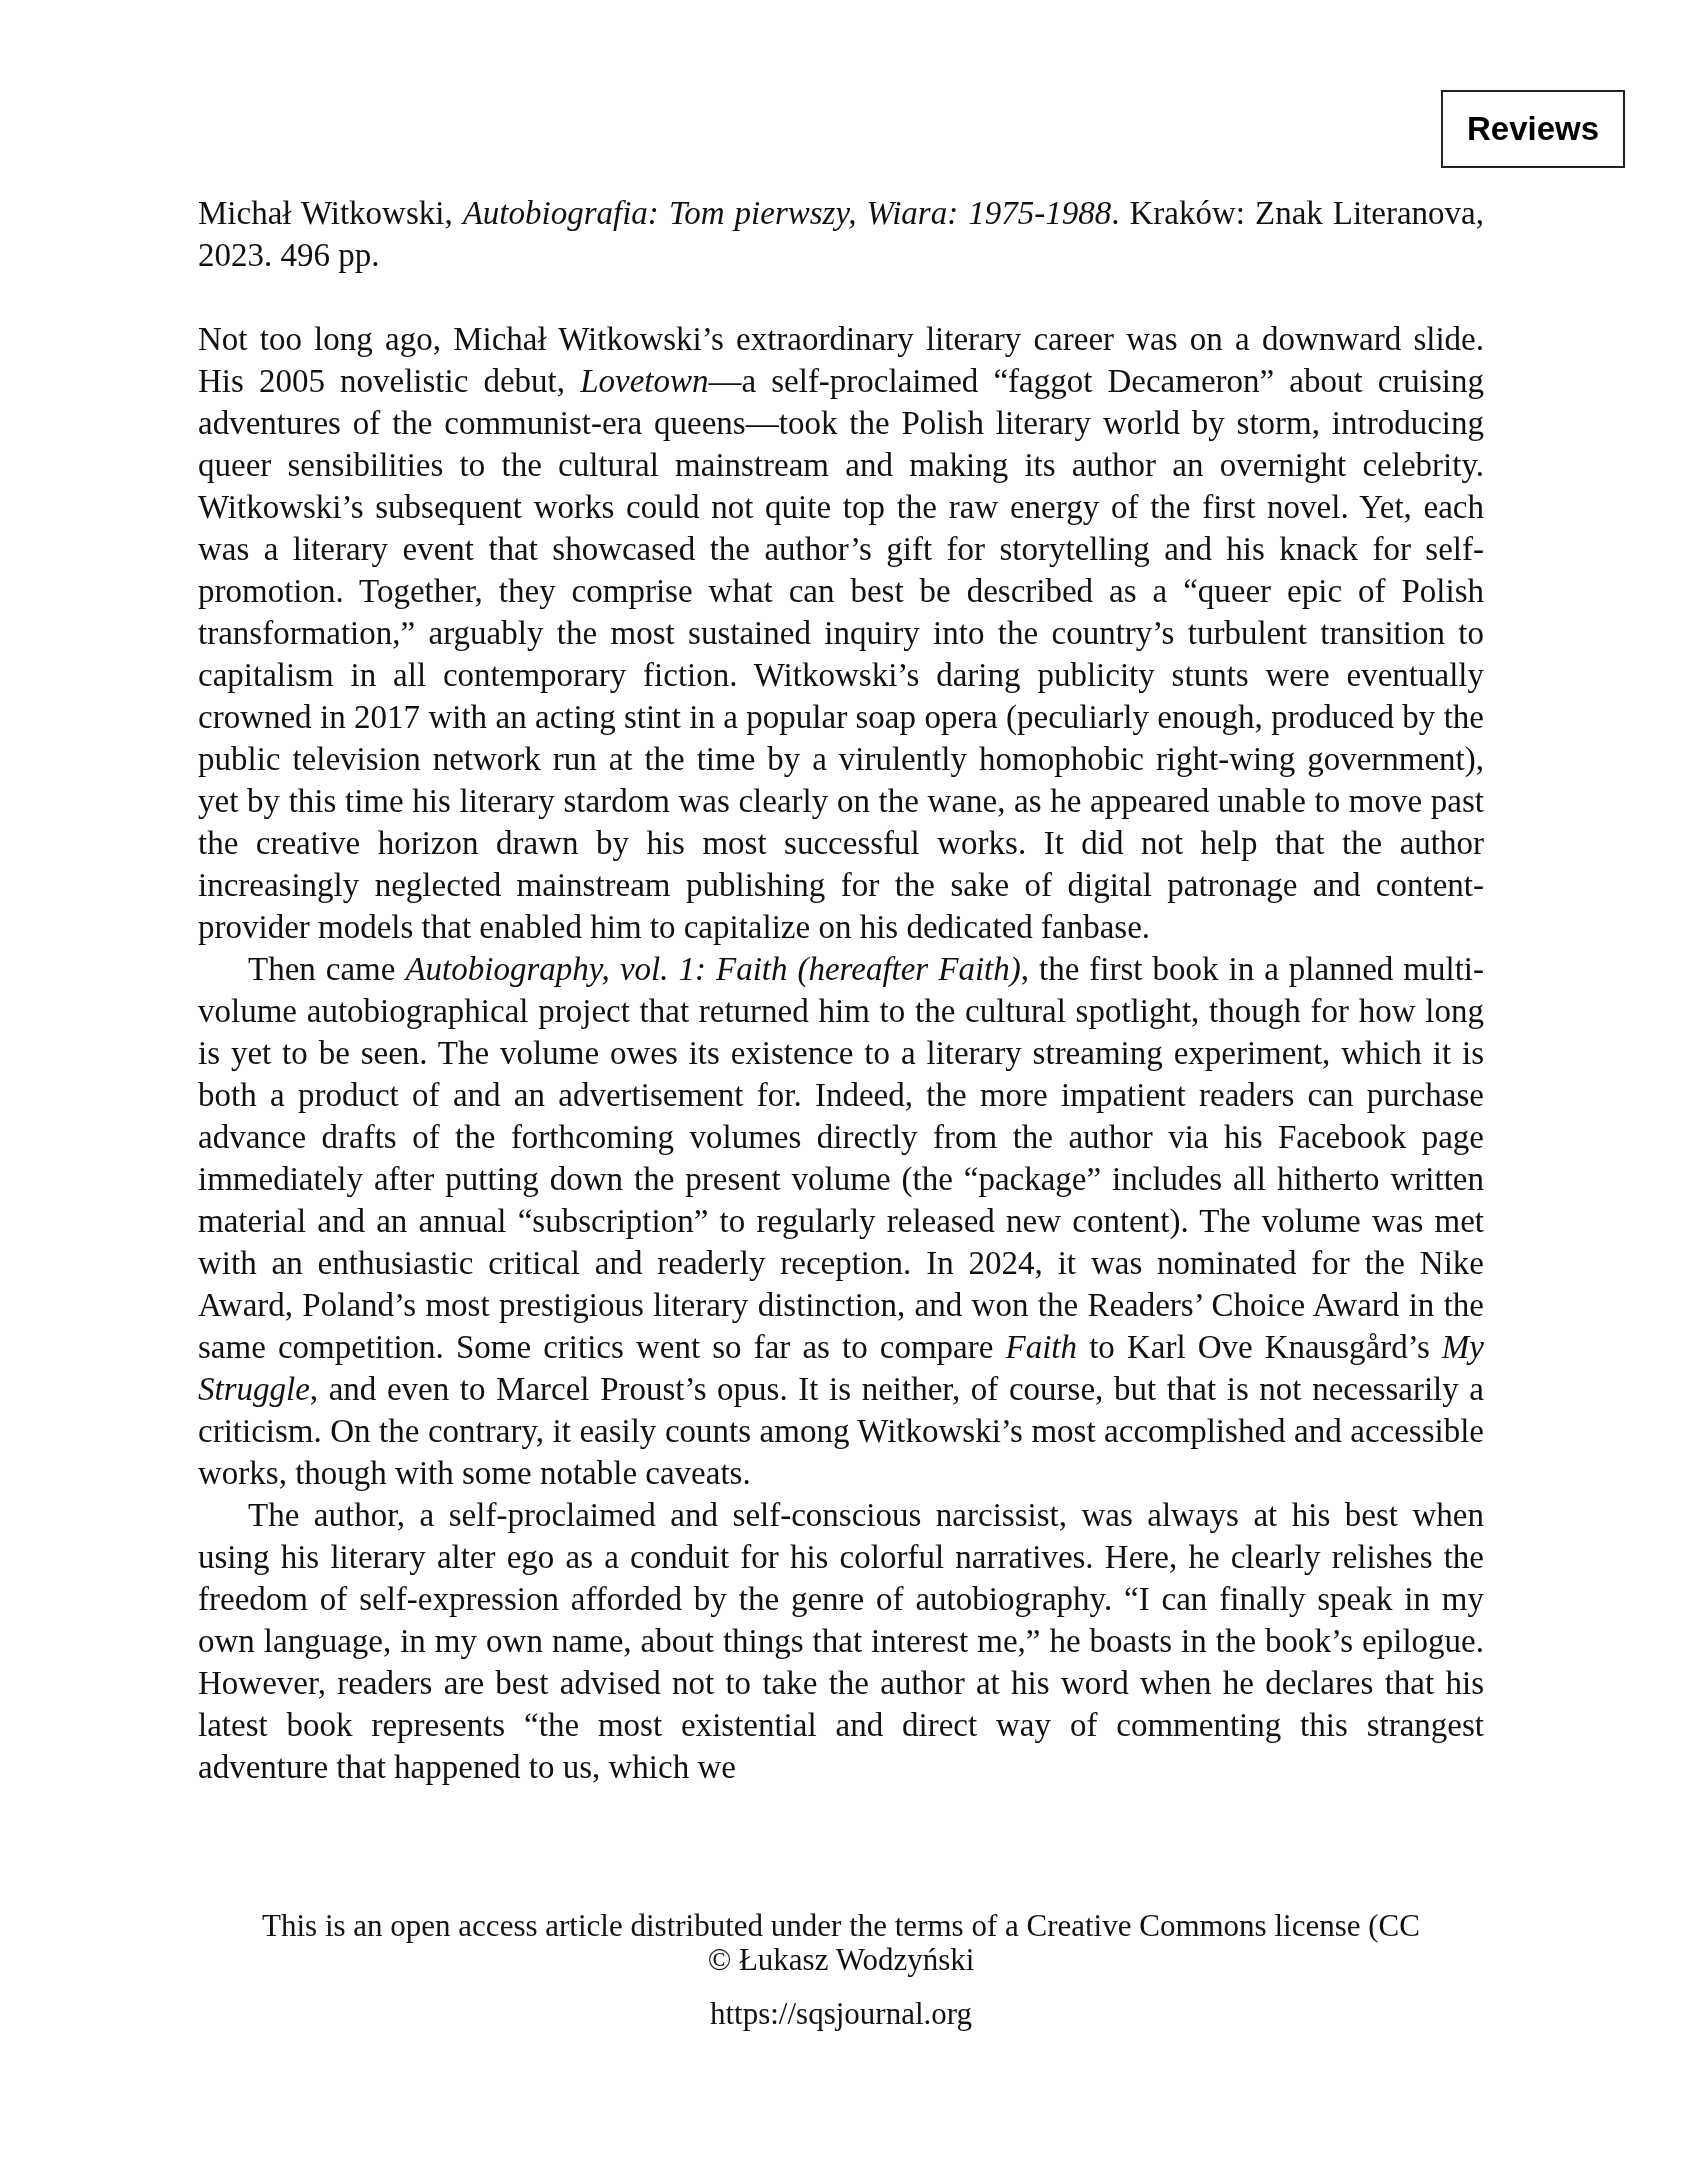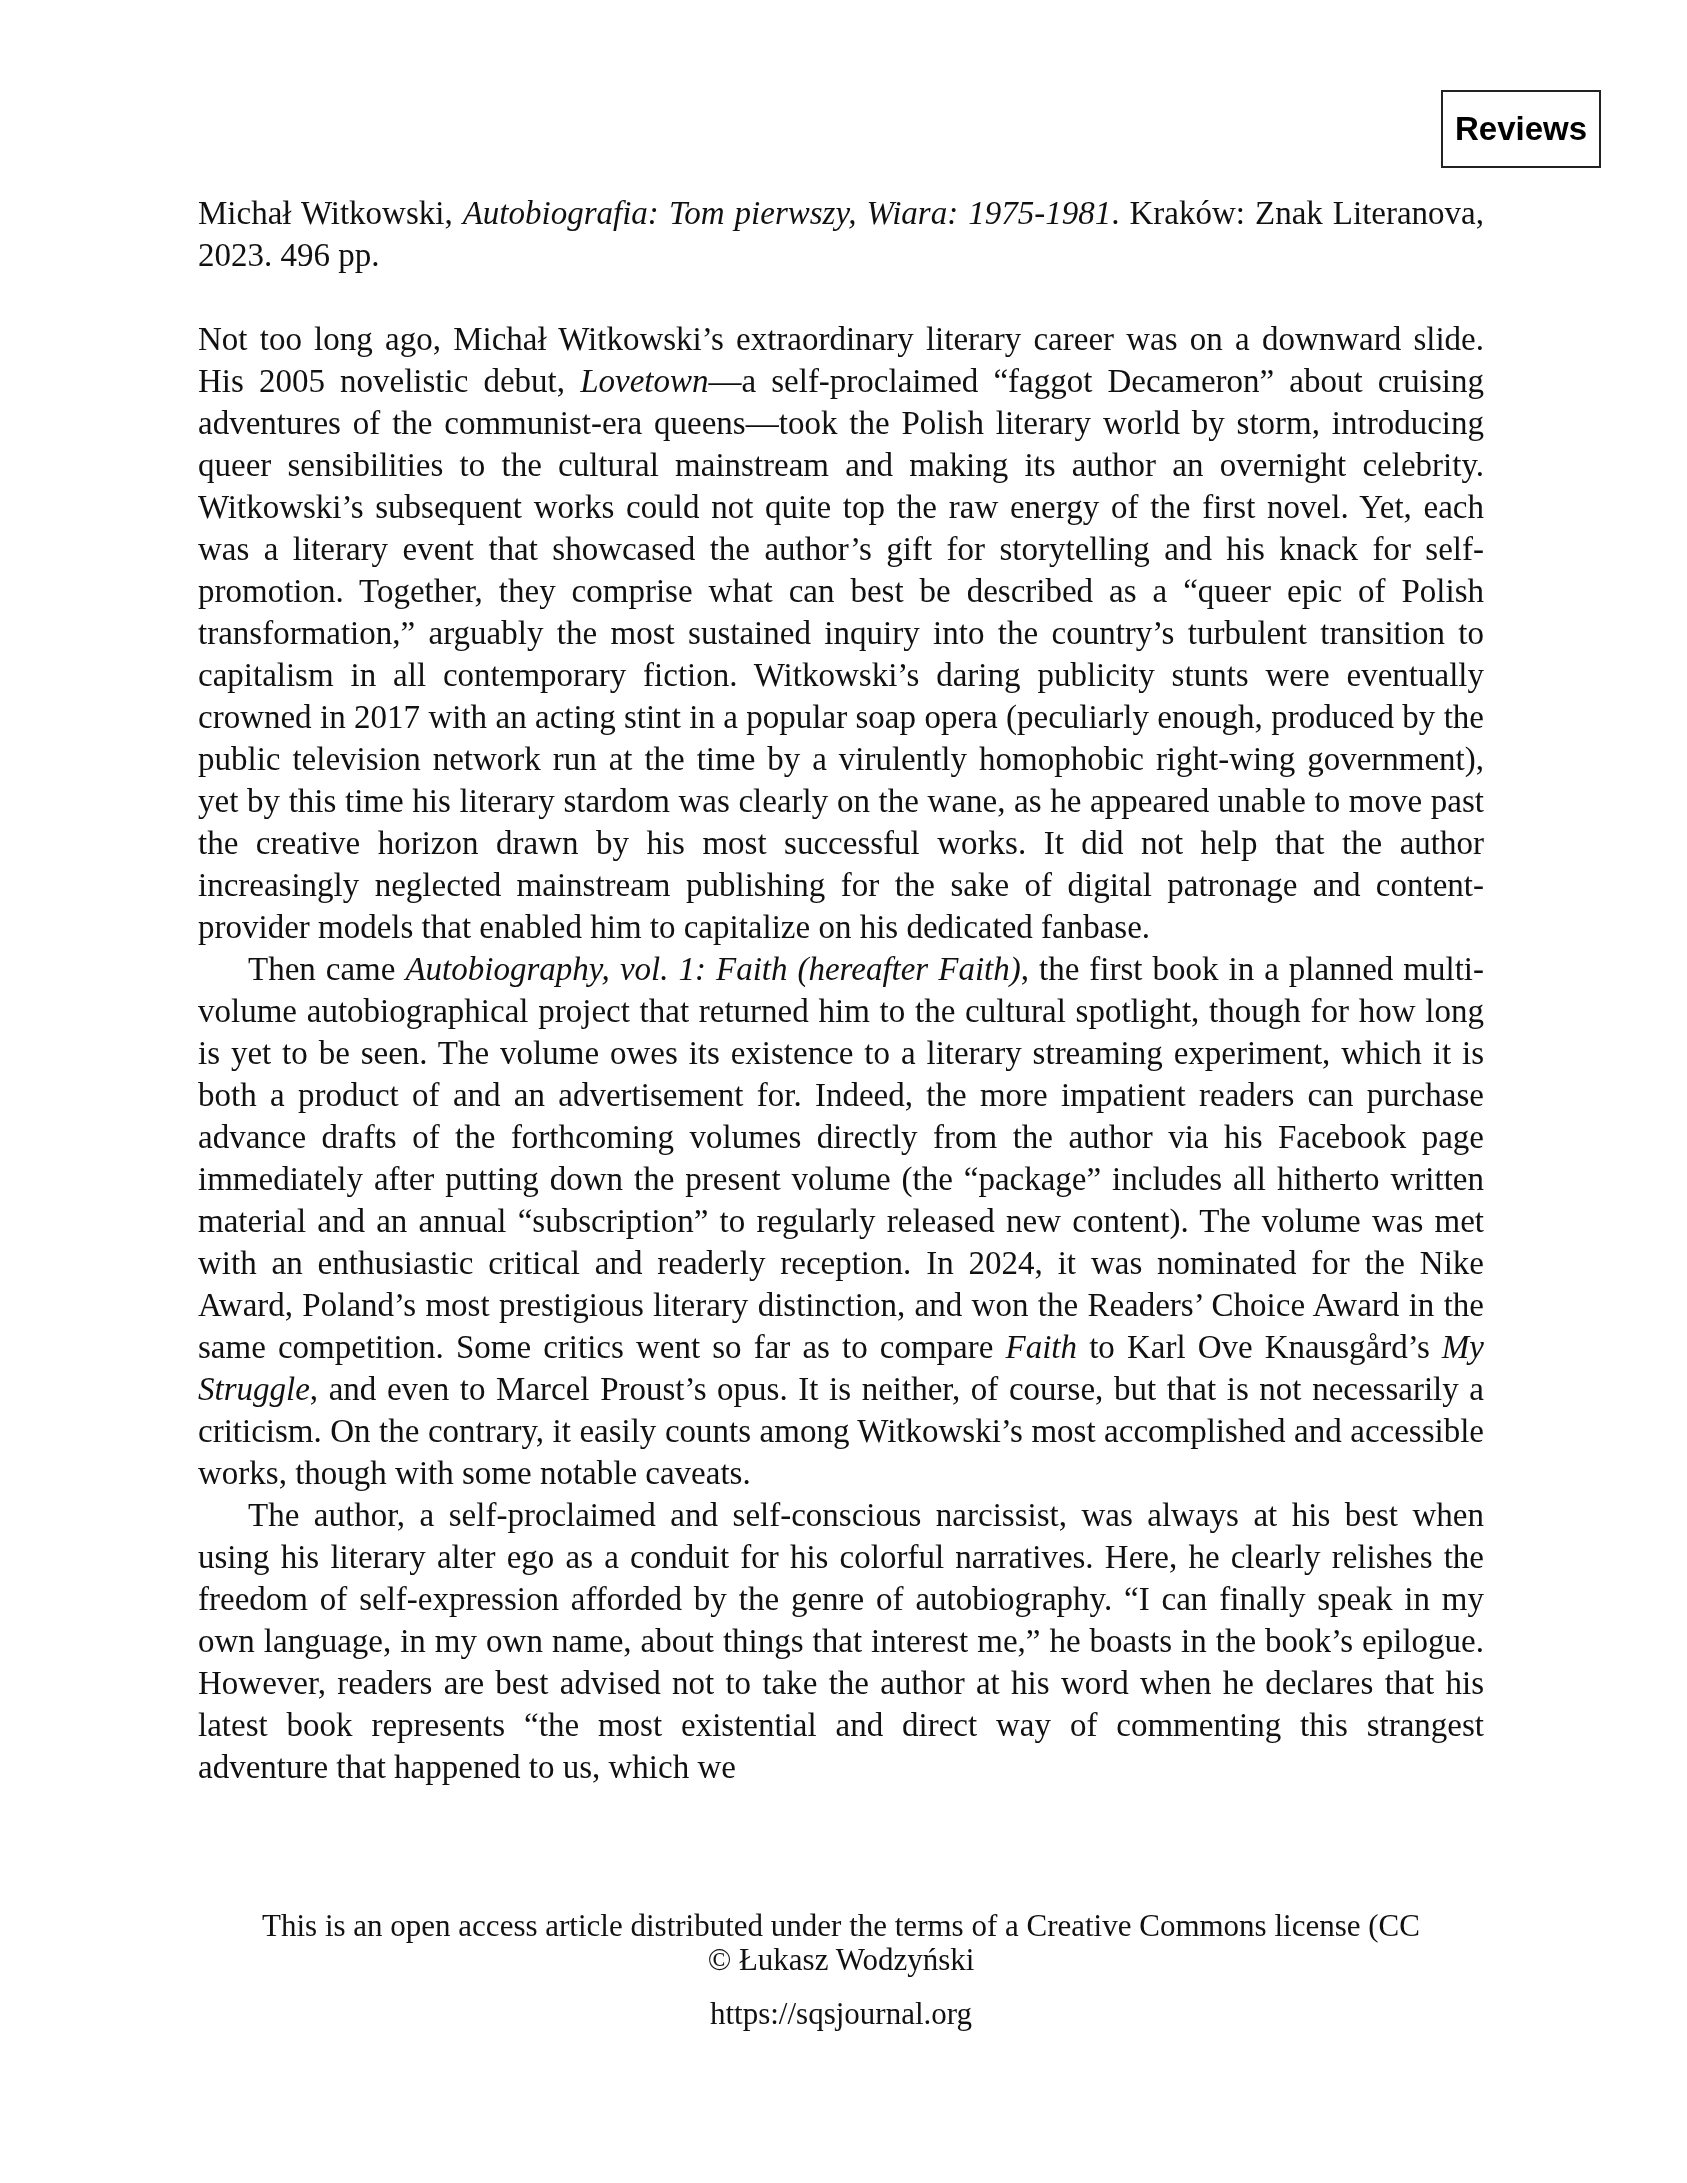--- a/index.html
+++ b/index.html
@@ -8,21 +8,21 @@
     height: 2183px;
     position: relative;
     overflow: hidden;
     color: #111111;
     font-family: "Liberation Serif", "DejaVu Serif", serif;
   }
   .section-badge {
     position: absolute;
     left: 1441px;
     top: 90px;
-    width: 160px;
+    width: 184px;
     height: 78px;
     box-sizing: border-box;
     border: 2px solid #222222;
     display: flex;
     align-items: center;
     justify-content: center;
     font-family: "Liberation Sans", "DejaVu Sans", sans-serif;
     font-weight: bold;
     font-size: 33px;
     color: #000000;
@@ -63,21 +63,21 @@
   }
 </style>
 </head>
 <body>
 
 <div class="section-badge">
   <span>Reviews</span>
 </div>
 
 <div class="content">
-  <p class="citation"><span>Michał Witkowski, </span><em>Autobiografia: Tom pierwszy, Wiara: 1975-1981</em><span>. Kraków: Znak Literanova, 2023. 496 pp.</span></p>
+  <p class="citation"><span>Michał Witkowski, </span><em>Autobiografia: Tom pierwszy, Wiara: 1975-1988</em><span>. Kraków: Znak Literanova, 2023. 496 pp.</span></p>
 
   <p class="para"><span>Not too long ago, Michał Witkowski’s extraordinary literary career was on a downward slide. His 2005 novelistic debut, </span><em>Lovetown</em><span>—a self-proclaimed “faggot Decameron” about cruising adventures of the communist-era queens—took the Polish literary world by storm, introducing queer sensibilities to the cultural mainstream and making its author an overnight celebrity. Witkowski’s subsequent works could not quite top the raw energy of the first novel. Yet, each was a literary event that showcased the author’s gift for storytelling and his knack for self-promotion. Together, they comprise what can best be described as a “queer epic of Polish transformation,” arguably the most sustained inquiry into the country’s turbulent transition to capitalism in all contemporary fiction. Witkowski’s daring publicity stunts were eventually crowned in 2017 with an acting stint in a popular soap opera (peculiarly enough, produced by the public television network run at the time by a virulently homophobic right-wing government), yet by this time his literary stardom was clearly on the wane, as he appeared unable to move past the creative horizon drawn by his most successful works. It did not help that the author increasingly neglected mainstream publishing for the sake of digital patronage and content-provider models that enabled him to capitalize on his dedicated fanbase.</span></p>
 
   <p class="para indent"><span>Then came </span><em>Autobiography, vol. 1: Faith (hereafter Faith)</em><span>, the first book in a planned multi-volume autobiographical project that returned him to the cultural spotlight, though for how long is yet to be seen. The volume owes its existence to a literary streaming experiment, which it is both a product of and an advertisement for. Indeed, the more impatient readers can purchase advance drafts of the forthcoming volumes directly from the author via his Facebook page immediately after putting down the present volume (the “package” includes all hitherto written material and an annual “subscription” to regularly released new content). The volume was met with an enthusiastic critical and readerly reception. In 2024, it was nominated for the Nike Award, Poland’s most prestigious literary distinction, and won the Readers’ Choice Award in the same competition. Some critics went so far as to compare </span><em>Faith</em><span> to Karl Ove Knausgård’s </span><em>My Struggle</em><span>, and even to Marcel Proust’s opus. It is neither, of course, but that is not necessarily a criticism. On the contrary, it easily counts among Witkowski’s most accomplished and accessible works, though with some notable caveats.</span></p>
 
   <p class="para indent"><span>The author, a self-proclaimed and self-conscious narcissist, was always at his best when using his literary alter ego as a conduit for his colorful narratives. Here, he clearly relishes the freedom of self-expression afforded by the genre of autobiography. “I can finally speak in my own language, in my own name, about things that interest me,” he boasts in the book’s epilogue. However, readers are best advised not to take the author at his word when he declares that his latest book represents “the most existential and direct way of commenting this strangest adventure that happened to us, which we</span></p>
 </div>
 
 <div class="footer">
   <div>This is an open access article distributed under the terms of a Creative Commons license (CC</div>

